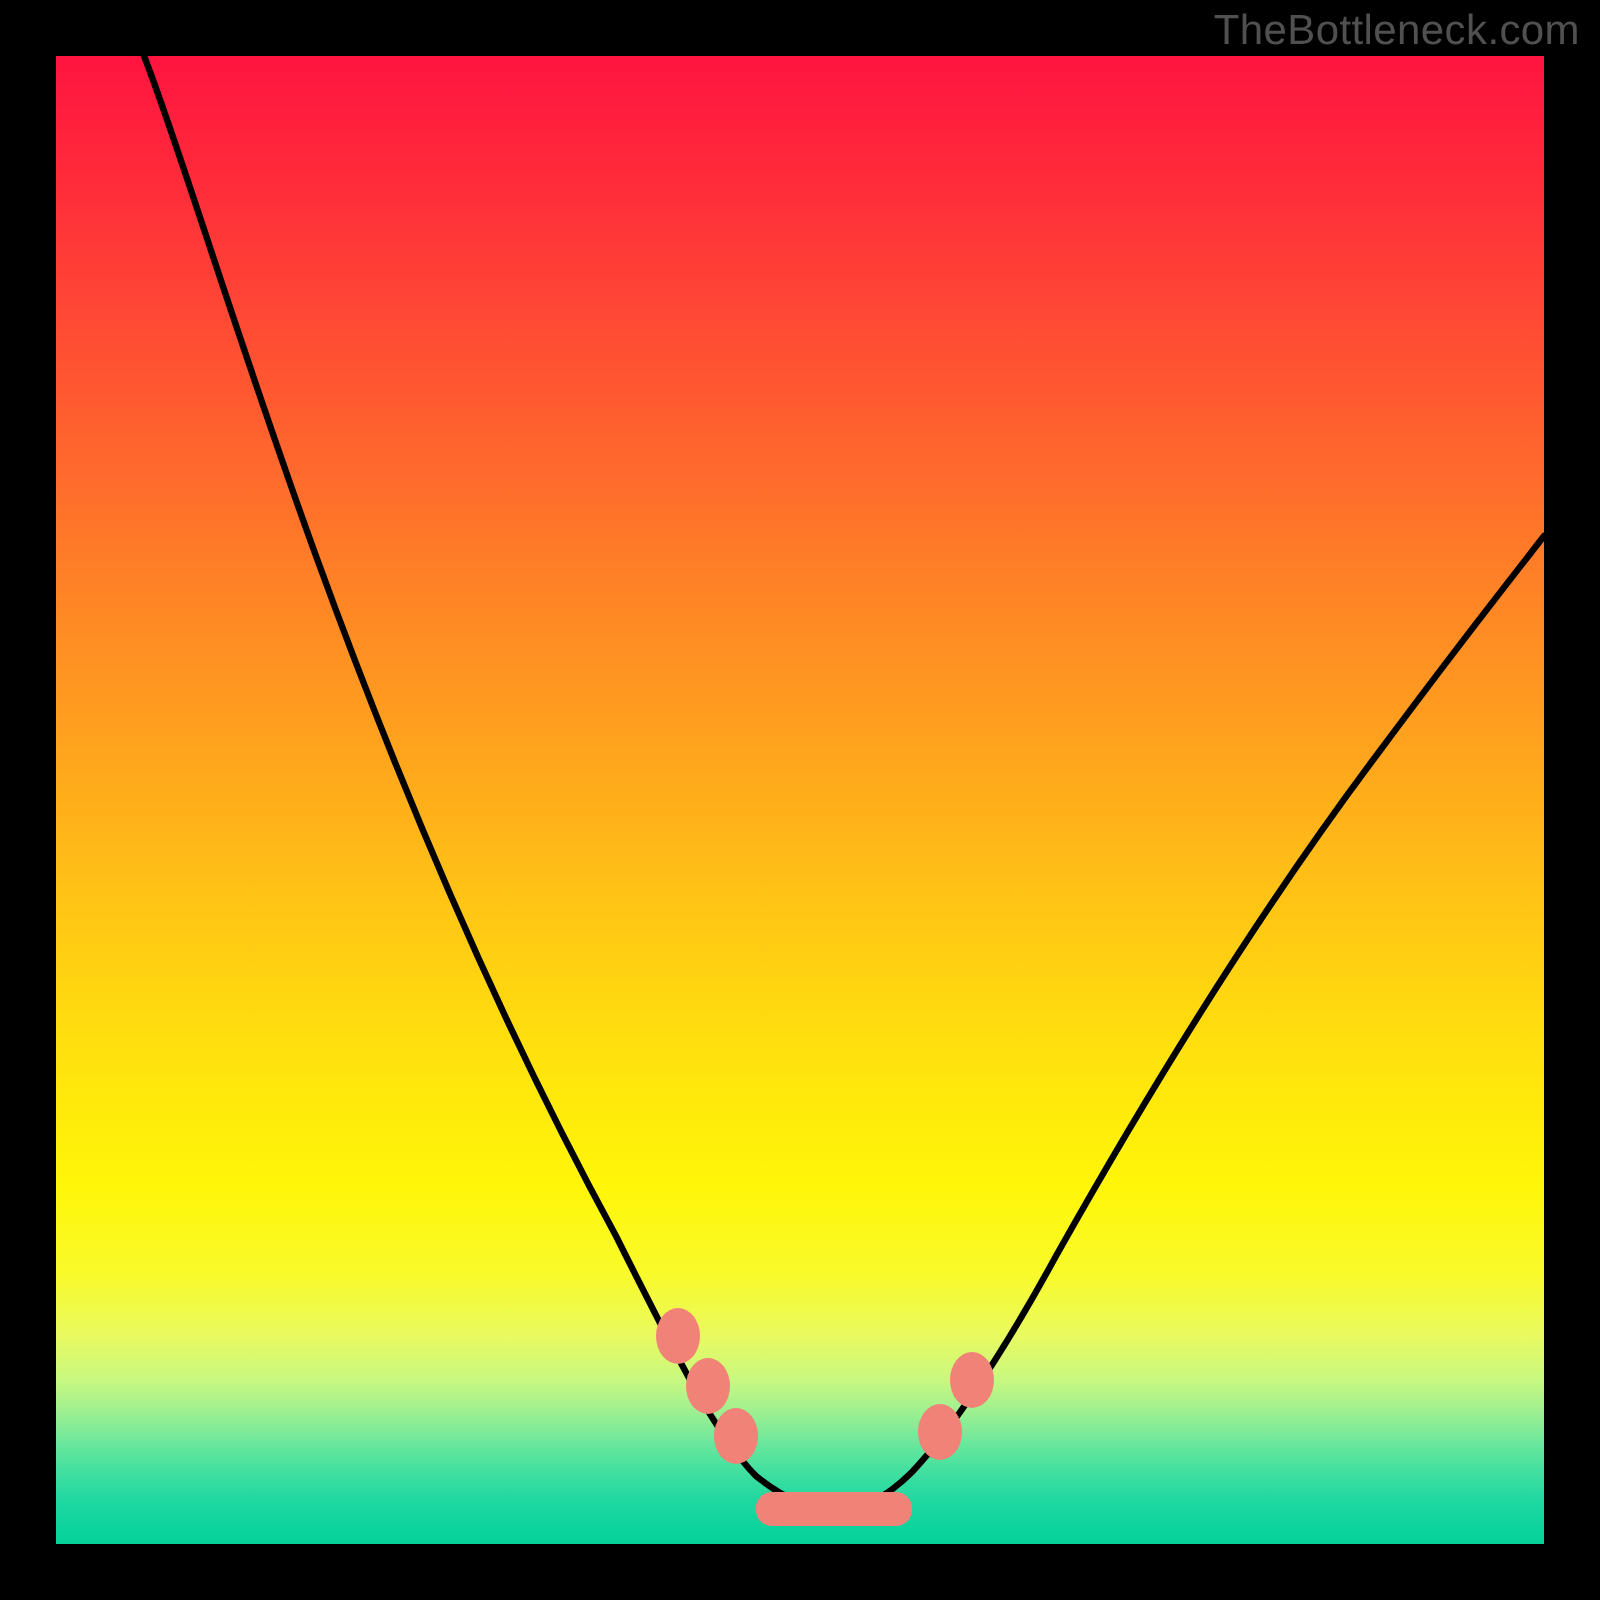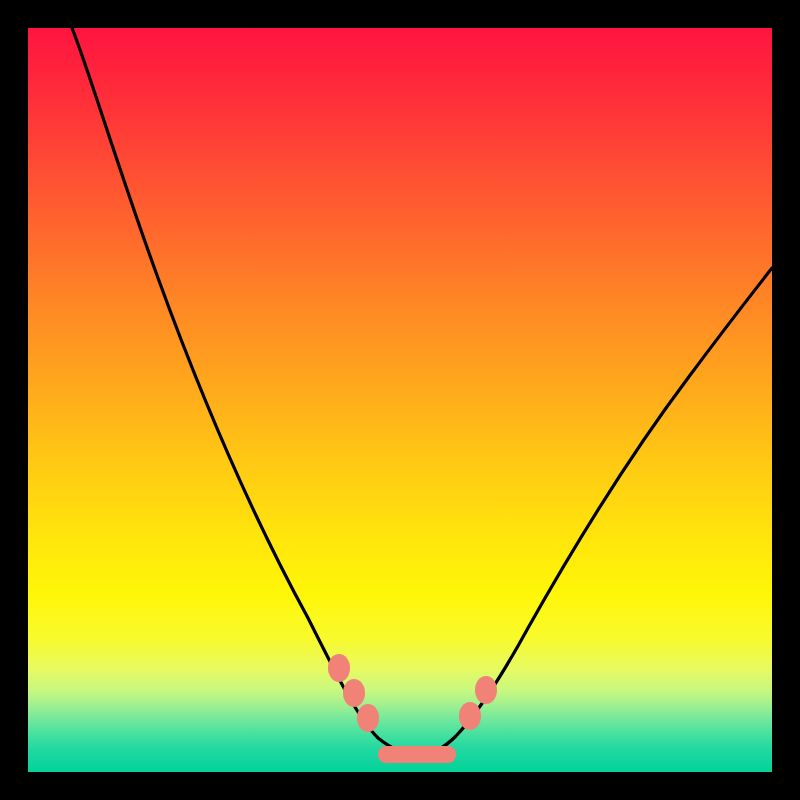--- a/index.html
+++ b/index.html
@@ -107,13 +107,14 @@
       <ellipse class="marker-dot" cx="326" cy="665" rx="11" ry="14"></ellipse>
       <ellipse class="marker-dot" cx="340" cy="690" rx="11" ry="14"></ellipse>
 
       <ellipse class="marker-dot" cx="442" cy="688" rx="11" ry="14"></ellipse>
       <ellipse class="marker-dot" cx="458" cy="662" rx="11" ry="14"></ellipse>
 
       <rect class="marker-bar" x="350" y="718" width="78" height="17" rx="8"></rect>
     </svg>
   </div>
 
+  <div class="watermark">TheBottleneck.com</div>
 </div>
 
 </body></html>

